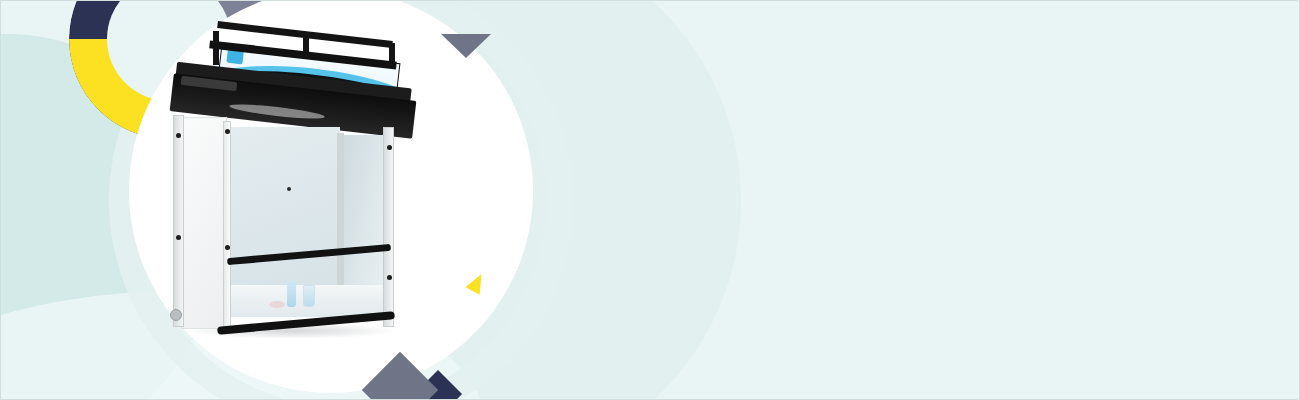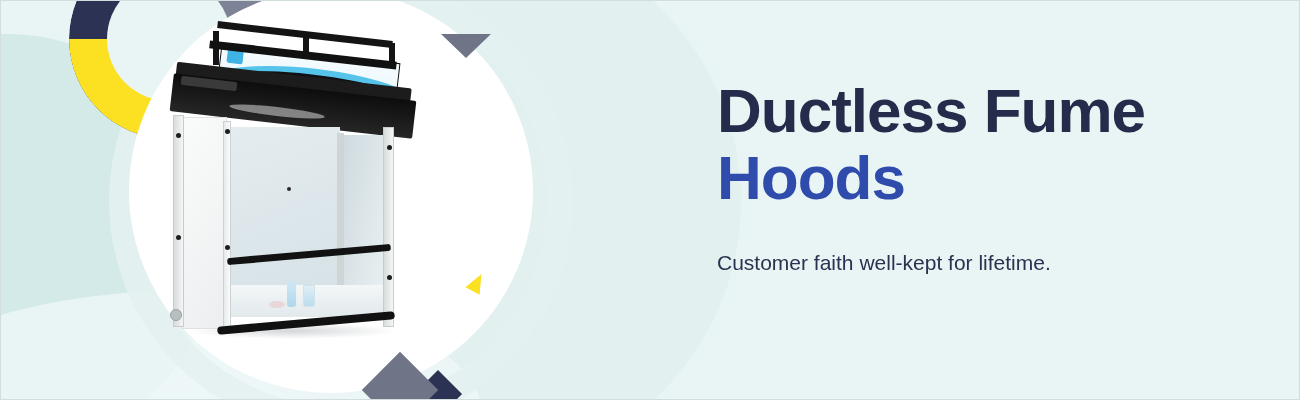--- a/index.html
+++ b/index.html
@@ -344,21 +344,14 @@
     <div class="p bolt b1"></div>
     <div class="p bolt b2"></div>
     <div class="p bolt b3"></div>
     <div class="p bolt b4"></div>
     <div class="p bolt b5"></div>
     <div class="p bolt b6"></div>
     <div class="p bolt b7"></div>
     <div class="p knob"></div>
   </div>
 
-  <div class="copy">
-    <div class="headline">
-      <span class="l1">Ductless Fume</span>
-      <span class="l2">Hoods</span>
-    </div>
-    <div class="subcopy">Customer faith well-kept for lifetime.</div>
-  </div>
 
 </div>
 
 </body></html>

